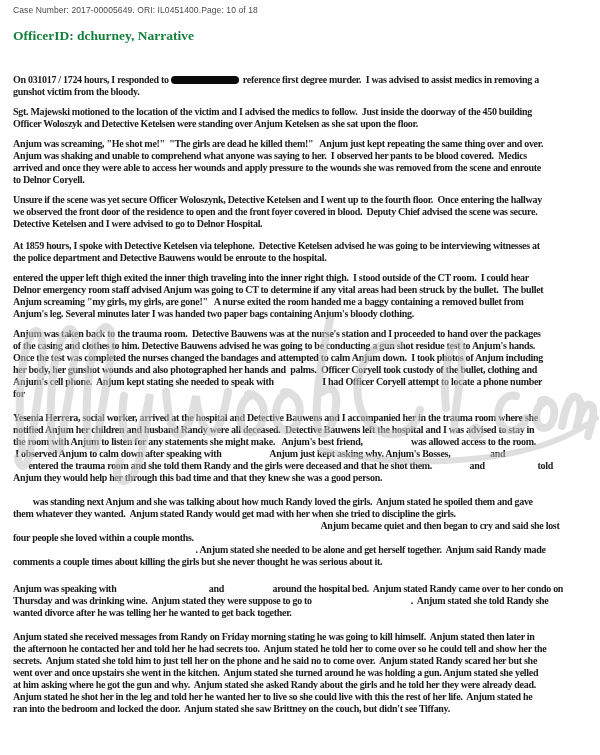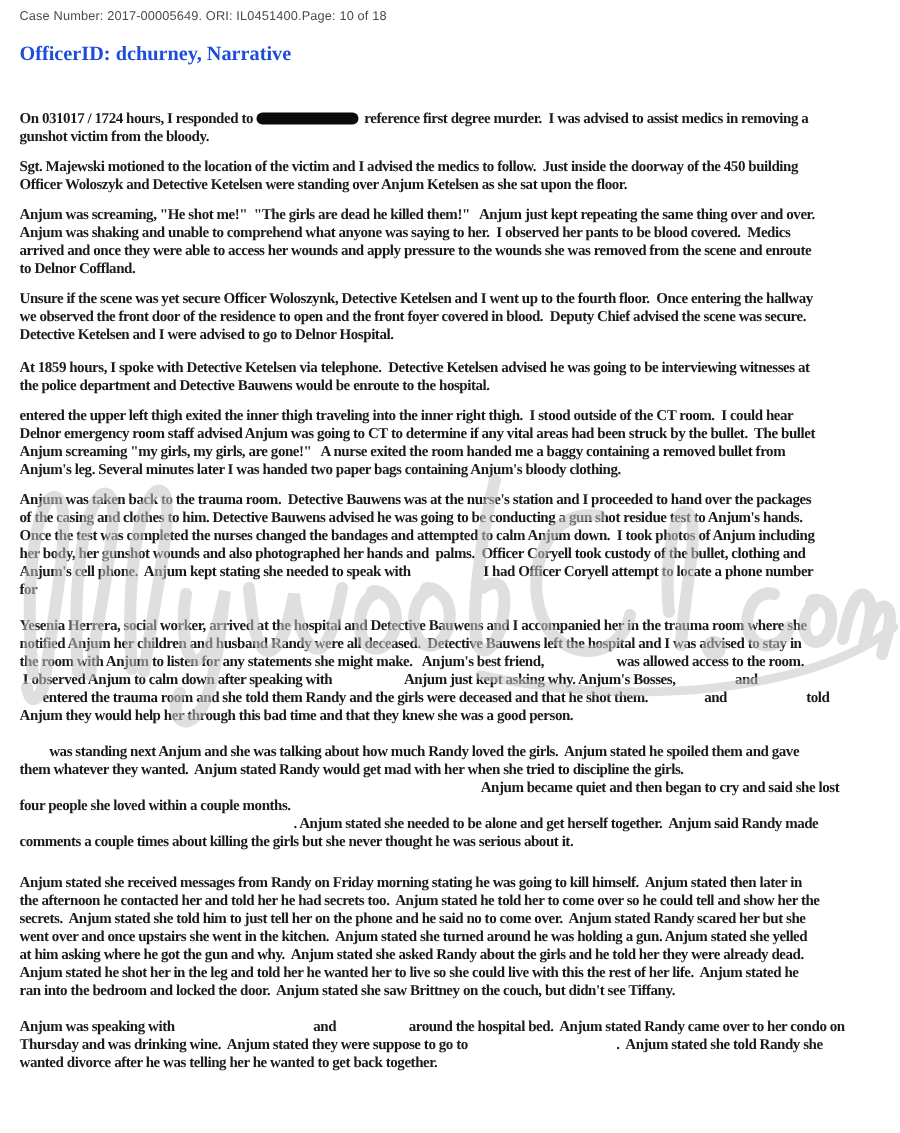--- a/index.html
+++ b/index.html
@@ -16,21 +16,21 @@
     padding:5px 14px 0 13px;
     font-family:"Liberation Sans", sans-serif;
     font-size:8.5px;
     color:#4a4a4a;
     letter-spacing:0.1px;
   }
   .doc-title{
     margin:13px 0 0 13px;
     font-size:13.5px;
     font-weight:700;
-    color:#1d4ed8;
+    color:#15803d;
   }
   .narrative{
     margin:30px 12px 0 13px;
     font-size:10px;
     font-weight:700;
     line-height:12px;
     letter-spacing:-0.3px;
   }
   .para{margin:0 0 8px 0;}
   .para:nth-child(4){margin-bottom:10px;}
@@ -77,21 +77,21 @@
       <div class="line">gunshot victim from the bloody.</div>
     </div>
     <div class="para">
       <div class="line">Sgt. Majewski motioned to the location of the victim and I advised the medics to follow.  Just inside the doorway of the 450 building</div>
       <div class="line">Officer Woloszyk and Detective Ketelsen were standing over Anjum Ketelsen as she sat upon the floor.</div>
     </div>
     <div class="para">
       <div class="line">Anjum was screaming, "He shot me!"  "The girls are dead he killed them!"   Anjum just kept repeating the same thing over and over.</div>
       <div class="line">Anjum was shaking and unable to comprehend what anyone was saying to her.  I observed her pants to be blood covered.  Medics</div>
       <div class="line">arrived and once they were able to access her wounds and apply pressure to the wounds she was removed from the scene and enroute</div>
-      <div class="line">to Delnor Coffland.</div>
+      <div class="line">to Delnor Coryell.</div>
     </div>
     <div class="para">
       <div class="line">Unsure if the scene was yet secure Officer Woloszynk, Detective Ketelsen and I went up to the fourth floor.  Once entering the hallway</div>
       <div class="line">we observed the front door of the residence to open and the front foyer covered in blood.  Deputy Chief advised the scene was secure.</div>
       <div class="line">Detective Ketelsen and I were advised to go to Delnor Hospital.</div>
     </div>
     <div class="para">
       <div class="line">At 1859 hours, I spoke with Detective Ketelsen via telephone.  Detective Ketelsen advised he was going to be interviewing witnesses at</div>
       <div class="line">the police department and Detective Bauwens would be enroute to the hospital.</div>
     </div>
@@ -119,32 +119,32 @@
     </div>
     <div class="para">
       <div class="line">         was standing next Anjum and she was talking about how much Randy loved the girls.  Anjum stated he spoiled them and gave</div>
       <div class="line">them whatever they wanted.  Anjum stated Randy would get mad with her when she tried to discipline the girls.</div>
       <div class="line">                                                                                                                                            Anjum became quiet and then began to cry and said she lost</div>
       <div class="line">four people she loved within a couple months.</div>
       <div class="line">                                                                                   . Anjum stated she needed to be alone and get herself together.  Anjum said Randy made</div>
       <div class="line">comments a couple times about killing the girls but she never thought he was serious about it.</div>
     </div>
     <div class="para">
+      <div class="line">Anjum was speaking with                                          and                      around the hospital bed.  Anjum stated Randy came over to her condo on</div>
+      <div class="line">Thursday and was drinking wine.  Anjum stated they were suppose to go to                                             .  Anjum stated she told Randy she</div>
+      <div class="line">wanted divorce after he was telling her he wanted to get back together.</div>
+    </div>
+    <div class="para">
       <div class="line">Anjum stated she received messages from Randy on Friday morning stating he was going to kill himself.  Anjum stated then later in</div>
       <div class="line">the afternoon he contacted her and told her he had secrets too.  Anjum stated he told her to come over so he could tell and show her the</div>
       <div class="line">secrets.  Anjum stated she told him to just tell her on the phone and he said no to come over.  Anjum stated Randy scared her but she</div>
       <div class="line">went over and once upstairs she went in the kitchen.  Anjum stated she turned around he was holding a gun. Anjum stated she yelled</div>
       <div class="line">at him asking where he got the gun and why.  Anjum stated she asked Randy about the girls and he told her they were already dead.</div>
       <div class="line">Anjum stated he shot her in the leg and told her he wanted her to live so she could live with this the rest of her life.  Anjum stated he</div>
       <div class="line">ran into the bedroom and locked the door.  Anjum stated she saw Brittney on the couch, but didn't see Tiffany.</div>
-    </div>
-    <div class="para">
-      <div class="line">Anjum was speaking with                                          and                      around the hospital bed.  Anjum stated Randy came over to her condo on</div>
-      <div class="line">Thursday and was drinking wine.  Anjum stated they were suppose to go to                                             .  Anjum stated she told Randy she</div>
-      <div class="line">wanted divorce after he was telling her he wanted to get back together.</div>
     </div>
   </div>
 
 <svg class="watermark" viewBox="0 0 600 195" xmlns="http://www.w3.org/2000/svg" aria-hidden="true">
   <g fill="none" stroke="#c6c6c6" stroke-width="8" stroke-linecap="round">
     <path d="M22,150 C14,70 30,18 40,34 C48,48 34,120 30,152 C28,166 20,172 18,158"></path>
     <path d="M52,148 C46,66 64,16 74,32 C80,46 64,118 60,150"></path>
     <path d="M88,146 C82,64 100,14 110,30 C116,44 100,116 96,148"></path>
     <path d="M124,96 C120,120 124,142 132,140 C142,136 148,104 150,94 C146,124 144,160 132,176 C122,188 112,176 120,162"></path>
     <path d="M166,92 C168,116 172,136 180,134 C190,130 194,106 196,96 C198,118 206,136 214,132 C222,126 226,102 228,92"></path>

